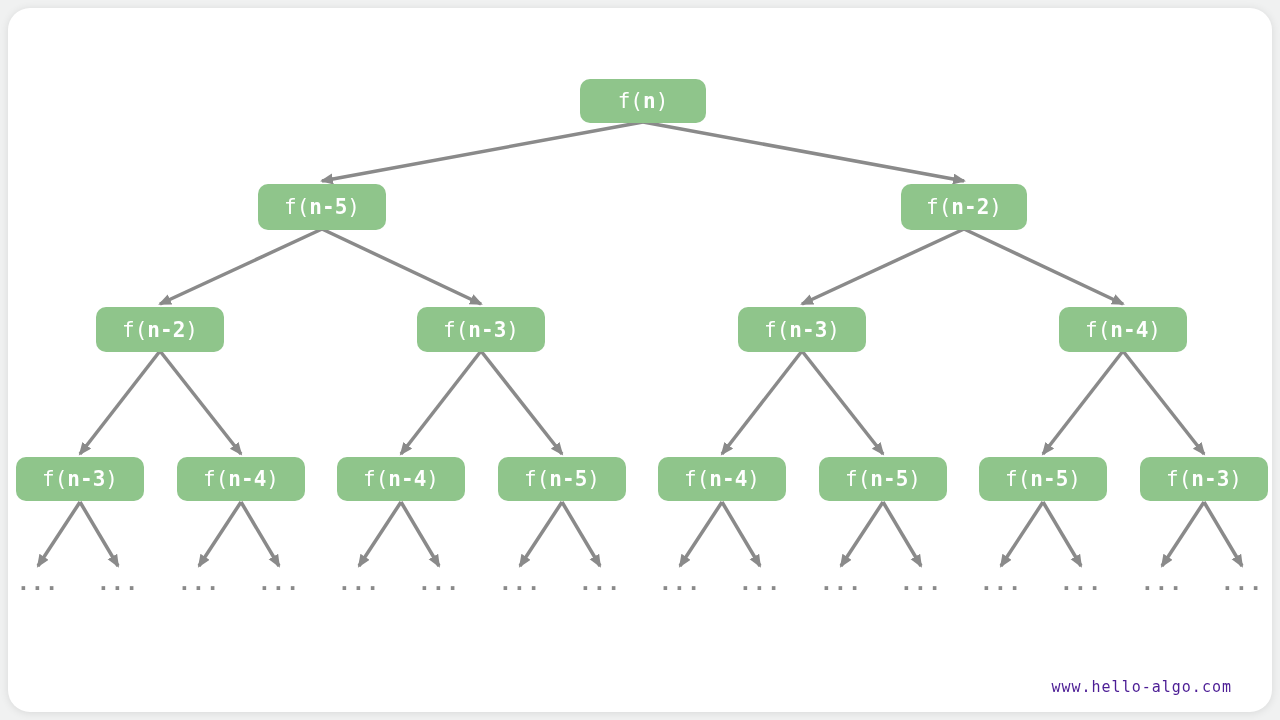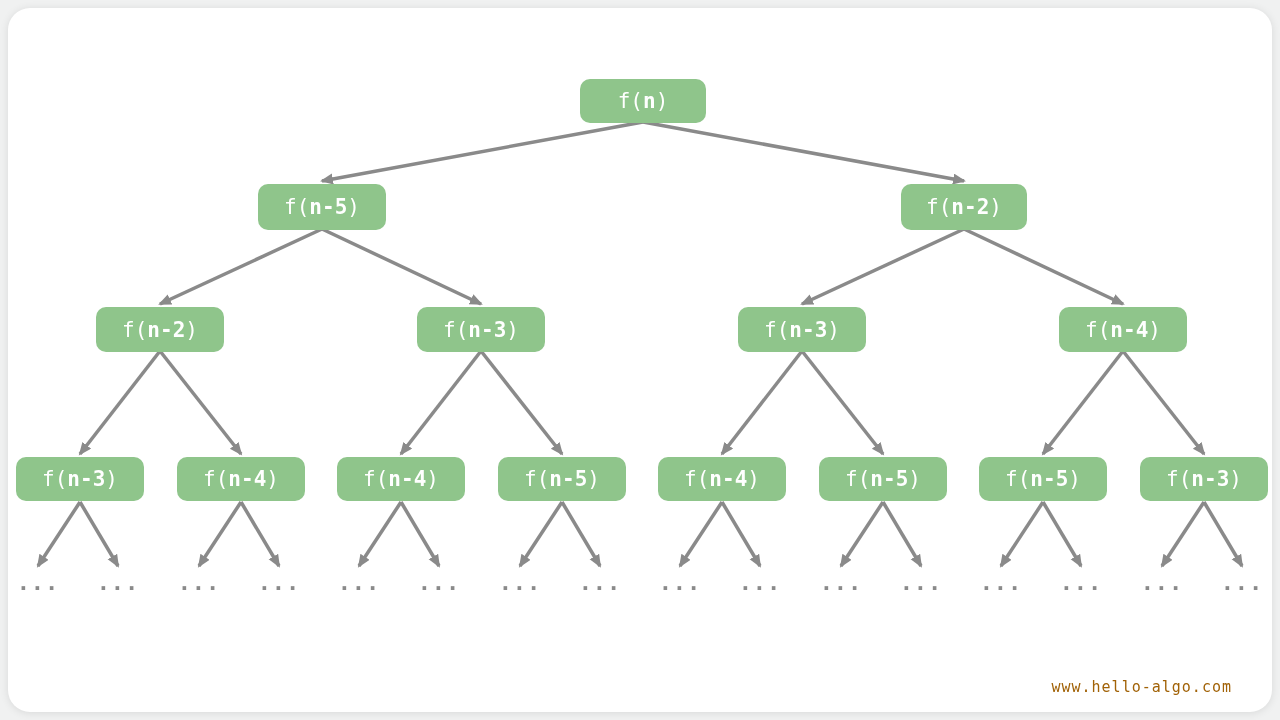--- a/index.html
+++ b/index.html
@@ -195,14 +195,14 @@
       <div class="ellipsis" style="left: 680px; top: 570px; color: rgb(138, 138, 138);">...</div>
       <div class="ellipsis" style="left: 760px; top: 570px; color: rgb(138, 138, 138);">...</div>
       <div class="ellipsis" style="left: 841px; top: 570px; color: rgb(138, 138, 138);">...</div>
       <div class="ellipsis" style="left: 921px; top: 570px; color: rgb(138, 138, 138);">...</div>
       <div class="ellipsis" style="left: 1001px; top: 570px; color: rgb(138, 138, 138);">...</div>
       <div class="ellipsis" style="left: 1081px; top: 570px; color: rgb(138, 138, 138);">...</div>
       <div class="ellipsis" style="left: 1162px; top: 570px; color: rgb(138, 138, 138);">...</div>
       <div class="ellipsis" style="left: 1242px; top: 570px; color: rgb(138, 138, 138);">...</div>
     </div>
 
-  <div class="watermark" style="color: #a16207;">www.hello-algo.com</div>
+  <div class="watermark" style="color: #4c1d95;">www.hello-algo.com</div>
 </div>
 
 </body></html>

